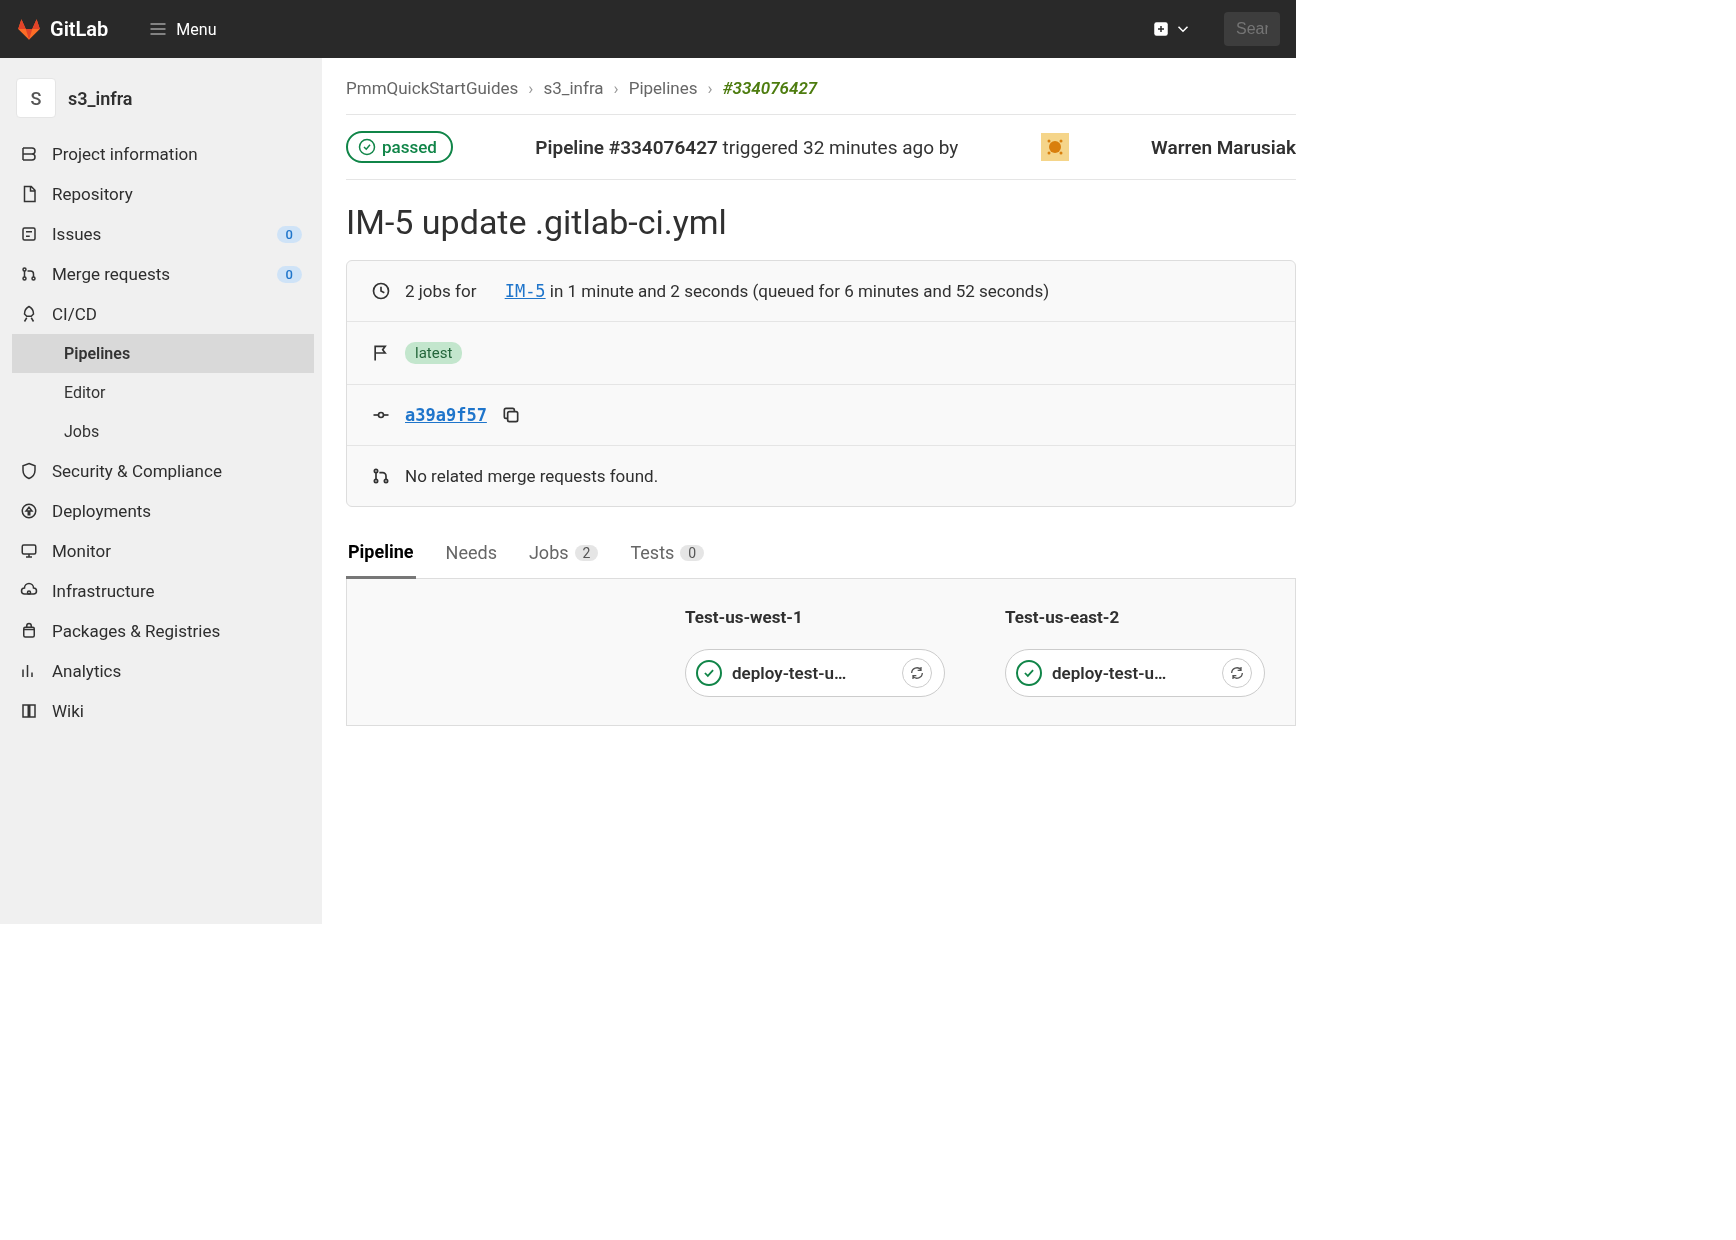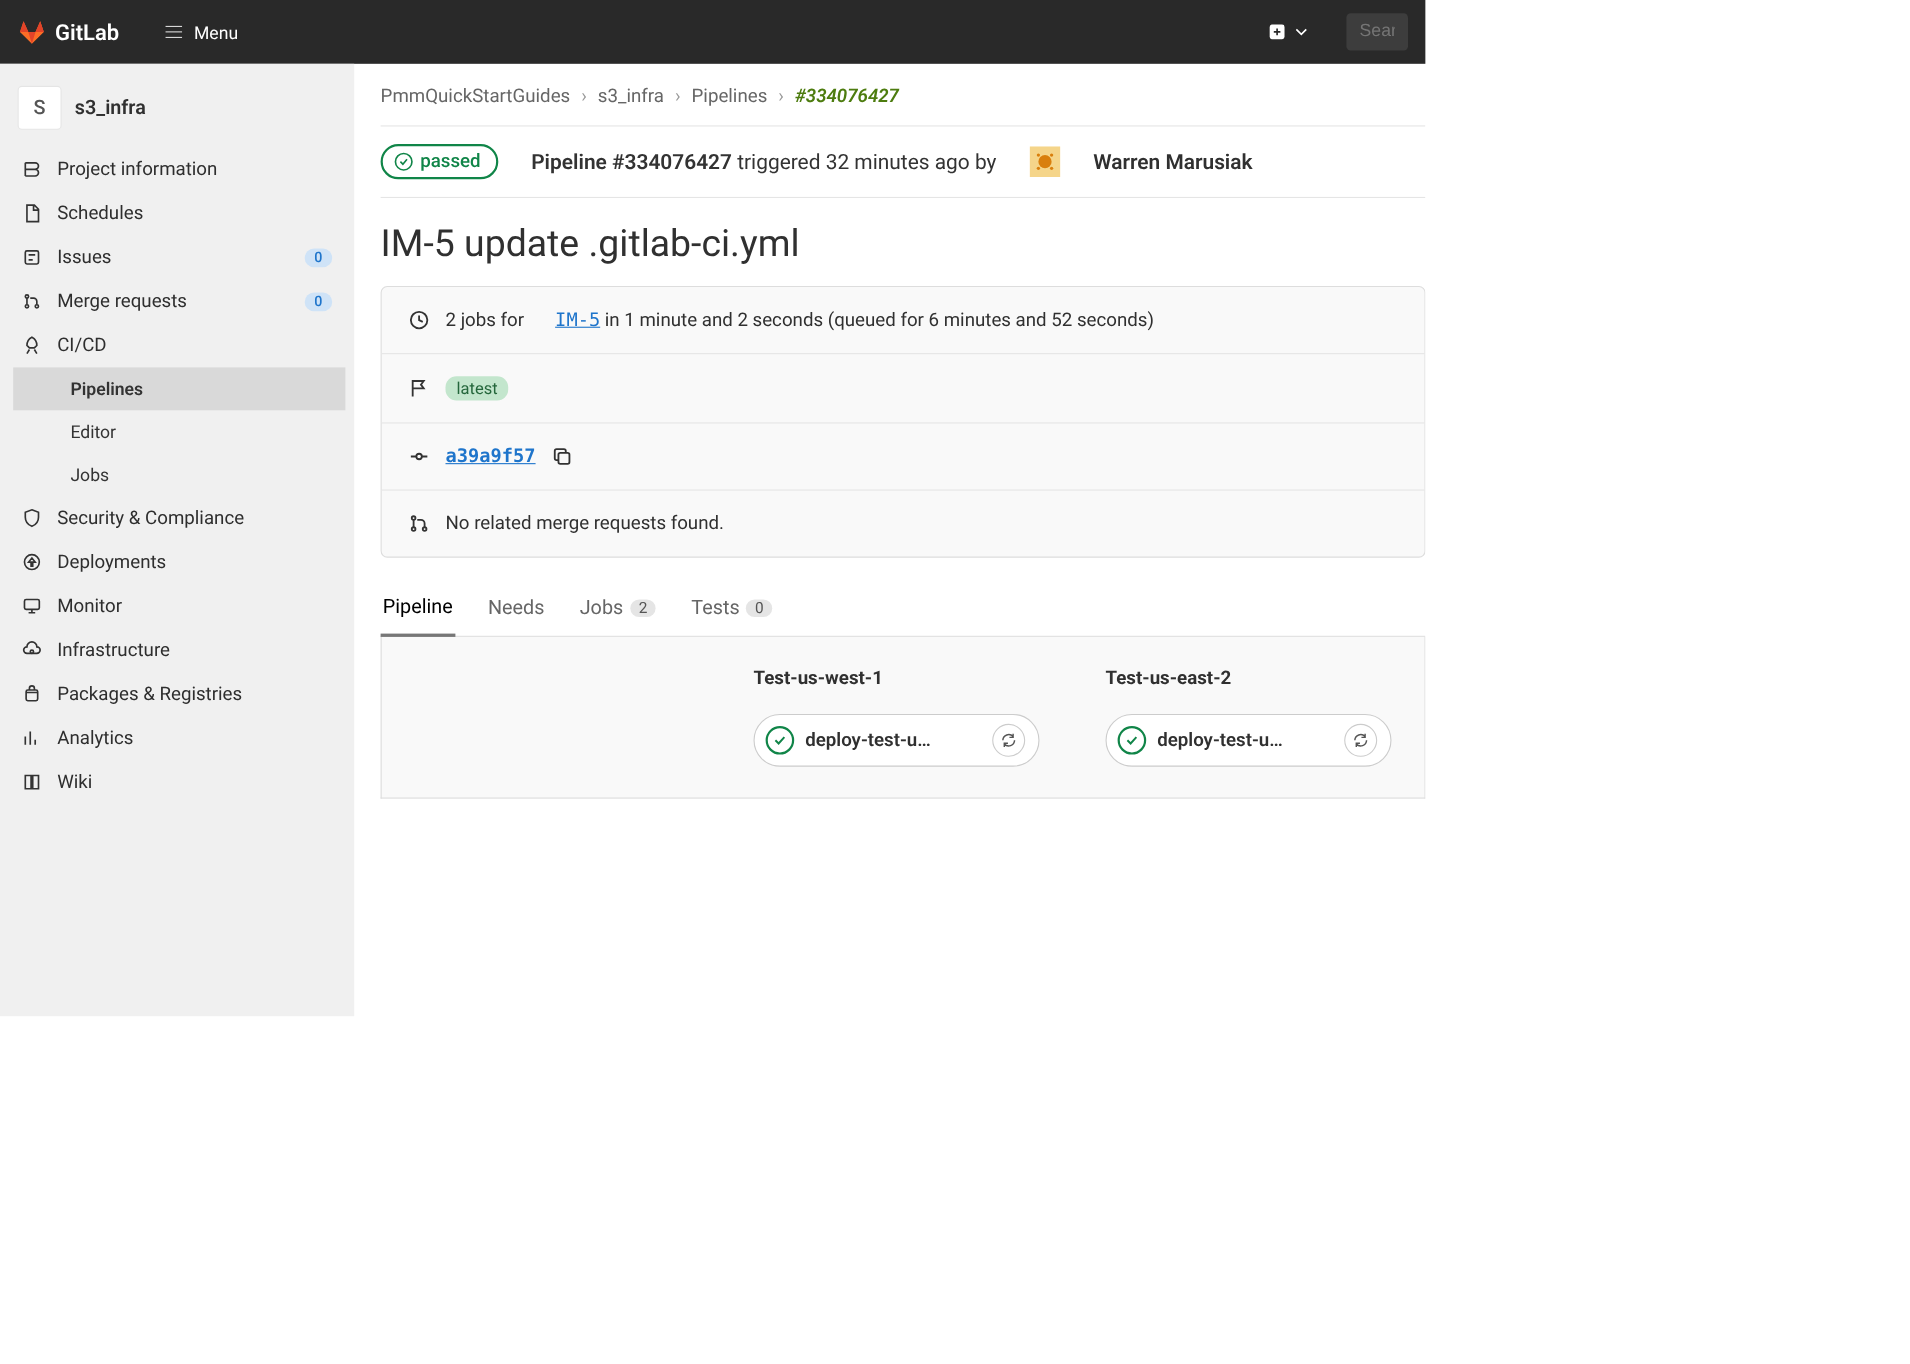--- a/index.html
+++ b/index.html
@@ -36,42 +36,42 @@
 
 
 .main { flex: 1; padding: 20px 0 0 24px; overflow-y: auto; }
 .breadcrumbs { display: flex; align-items: flex-end; gap: 10px; font-size: 17px; color: #666; flex-wrap: wrap; }
 .breadcrumbs a { color: #666; text-decoration: none; }
 .breadcrumbs .sep { color: #999; }
 .breadcrumbs .current { color: #4d7c0f; font-weight: 600; font-style: italic; }
 
 .hr { border: none; border-top: 1px solid #e5e5e5; margin: 16px 0; }
 
-.pipeline-header { display: flex; align-items: center; gap: 30px; flex-wrap: wrap; }
+.pipeline-header { display: flex; align-items: center; gap: 12px; flex-wrap: wrap; justify-content: space-between; }
 .status-badge { border: 2px solid #108548; color: #108548; border-radius: 20px; padding: 4px 14px 4px 10px; display: flex; align-items: center; gap: 6px; font-size: 17px; font-weight: 500; }
 .status-badge svg { width: 18px; height: 18px; stroke: #108548; fill: none; stroke-width: 2; }
 .pipeline-text { font-size: 19px; color: #333; }
 .pipeline-text strong { font-weight: 600; }
 .avatar { width: 28px; height: 28px; }
 .author { font-size: 19px; font-weight: 600; }
 
 .title { font-size: 34px; font-weight: 400; margin: 22px 0 18px; }
 
 .info-box { border: 1px solid #ddd; border-radius: 6px; background: #f9f9f9; }
 .info-row { display: flex; align-items: center; gap: 14px; padding: 20px 24px; border-bottom: 1px solid #e5e5e5; font-size: 17px; }
 .info-row:last-child { border-bottom: none; }
 .info-row svg { width: 20px; height: 20px; stroke: #333; fill: none; stroke-width: 2; flex-shrink: 0; }
 .info-row .link { color: #1f75cb; font-family: "SFMono-Regular", Menlo, monospace; margin-left: 24px; }
 .info-row .latest-tag { background: #c3e6cd; color: #24663b; padding: 2px 10px; border-radius: 10px; font-size: 15px; }
 .info-row .commit-link { color: #1f75cb; font-family: "SFMono-Regular", Menlo, monospace; font-size: 17px; font-weight: 600; }
 .copy-icon { width: 16px; height: 16px; stroke: #555; cursor: pointer; }
 
 .tabs { display: flex; gap: 28px; margin-top: 24px; border-bottom: 1px solid #ddd; }
 .tab { padding: 10px 2px 14px; font-size: 18px; color: #666; cursor: pointer; display: flex; align-items: center; gap: 6px; }
-.tab.active { color: #000; font-weight: 400; border-bottom: 3px solid #777; margin-bottom: -1px; }
+.tab.active { color: #000; font-weight: 700; border-bottom: 3px solid #777; margin-bottom: -1px; }
 .tab .count { background: #e5e5e5; border-radius: 10px; padding: 0 8px; font-size: 14px; color: #555; }
 
 .stages { display: flex; gap: 60px; padding: 28px 30px; background: #f9f9f9; border: 1px solid #ddd; border-top: none; justify-content: flex-end; }
 .stage-col { }
 .stage-name { font-weight: 700; font-size: 17px; margin-bottom: 22px; }
 .job-pill { border: 1px solid #ccc; background: #fff; border-radius: 30px; padding: 8px 12px 8px 10px; display: flex; align-items: center; gap: 10px; width: 260px; font-size: 17px; font-weight: 600; }
 .job-pill .check { width: 26px; height: 26px; border: 2px solid #108548; border-radius: 50%; display: flex; align-items: center; justify-content: center; flex-shrink: 0; }
 .job-pill .check svg { width: 14px; height: 14px; stroke: #108548; fill: none; stroke-width: 3; }
 .job-pill .jname { flex: 1; white-space: nowrap; overflow: hidden; text-overflow: ellipsis; }
 .job-pill .retry { width: 30px; height: 30px; border: 1px solid #ccc; border-radius: 50%; display: flex; align-items: center; justify-content: center; flex-shrink: 0; cursor: pointer; }
@@ -123,21 +123,21 @@
     <div class="sidebar-item">
       <svg viewBox="0 0 24 24">
           <path d="M4 4 v16 M4 4 h12 a4 4 0 0 1 0 8 h-12 M4 12 h12 a4 4 0 0 1 0 8 h-12"></path>
         </svg>
       <span>Project information</span>
     </div>
     <div class="sidebar-item">
       <svg viewBox="0 0 24 24">
           <path d="M6 2 h9 l5 5 v15 h-14 z M14 2 v6 h6"></path>
         </svg>
-      <span>Schedules</span>
+      <span>Repository</span>
     </div>
     <div class="sidebar-item">
       <svg viewBox="0 0 24 24">
           <rect x="4" y="4" width="16" height="16" rx="2"></rect>
           <line x1="8" y1="9" x2="16" y2="9"></line>
           <line x1="8" y1="15" x2="13" y2="15"></line>
         </svg>
       <span>Issues</span>
       <span class="badge">0</span>
     </div>

